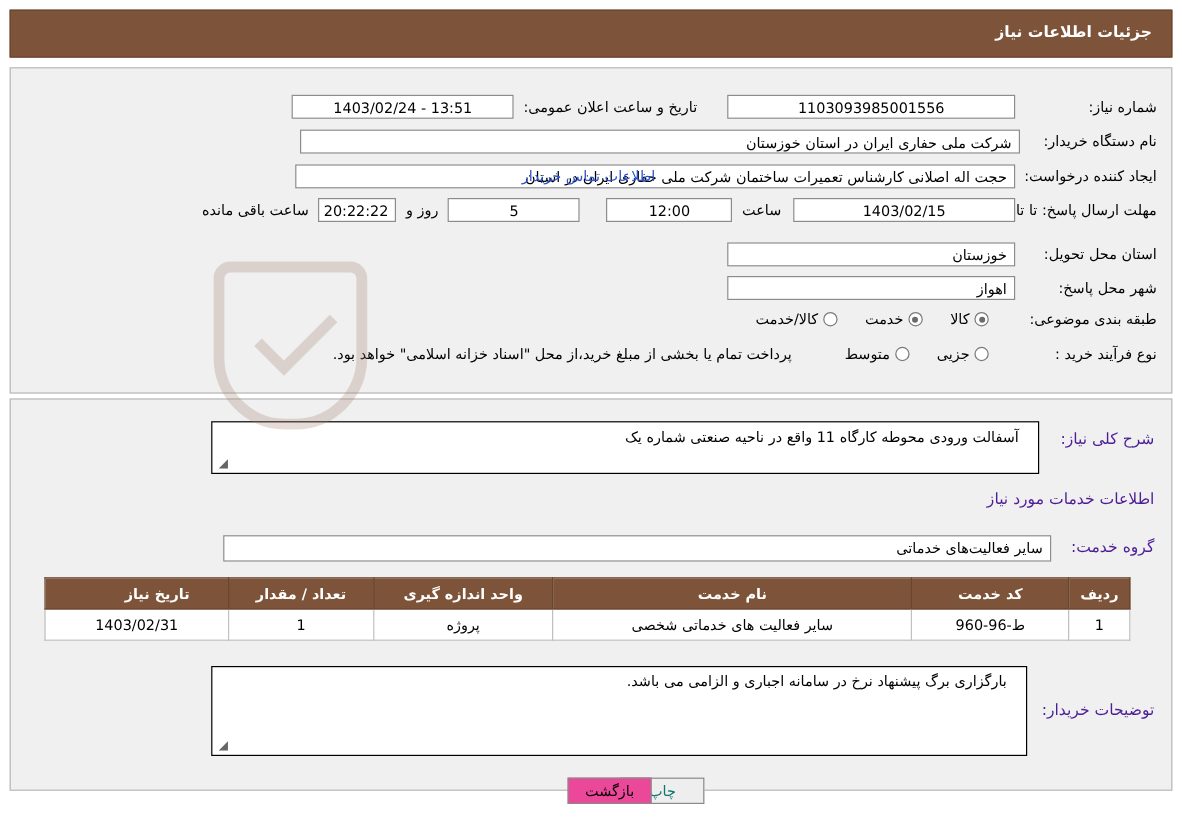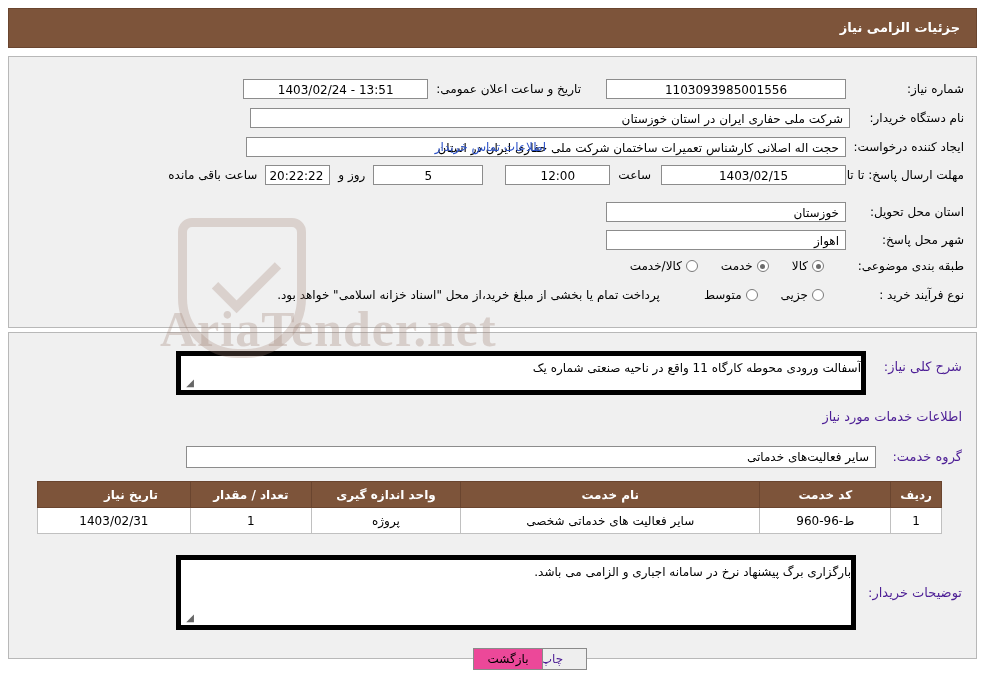--- a/index.html
+++ b/index.html
@@ -167,25 +167,25 @@
     align-items: center;
     gap: 4px;
     margin-left: 18px;
   }
   .radio-item span.rlabel {
     font-size: 12px;
   }
   
   .tbox {
     position: absolute;
-    border: 5px solid #000000;
-    background: #ffffff;
-    box-sizing: border-box;
-    font-size: 12px;
-    padding: 5px 0;
+    border: 1px solid #000000;
+    background: #ffffff;
+    box-sizing: border-box;
+    font-size: 12px;
+    padding: 5px 16px;
     text-align: right;
     color: #000;
     overflow: hidden;
   }
   .resize-grip {
     position: absolute;
     left: 3px;
     bottom: 2px;
     width: 10px;
     height: 10px;
@@ -231,35 +231,35 @@
     line-height: 20px;
     box-sizing: border-box;
     border: 1px solid #8a8a8a;
     font-size: 12px;
     text-align: center;
     cursor: pointer;
     font-family: "DejaVu Sans", "Liberation Sans", sans-serif;
   }
   .btn-print {
     background: #eeeeee;
-    color: #4c1d95;
+    color: #0f766e;
   }
   .btn-back {
     background: #ec4899;
     color: #000;
     margin-left: 48px;
   }
 </style>
 </head>
 <body>
 
 <div class="page">
 
   <div class="header-bar">
-    <div class="header-title">جزئیات الزامی نیاز</div>
+    <div class="header-title">جزئیات اطلاعات نیاز</div>
   </div>
 
   <div class="panel" id="panel-top">
 
     <div class="frow" style="top:22px; right:12px;">
       <div class="flabel" style="width:110px; text-align:right;">شماره نیاز:</div>
       <div class="fbox" style="width:240px; margin-right:8px;">1103093985001556</div>
     </div>
     <div class="frow" style="top:22px; right:395px;">
       <div class="flabel">تاریخ و ساعت اعلان عمومی:</div>
@@ -377,16 +377,15 @@
       <span>بارگزاری برگ پیشنهاد نرخ در سامانه اجباری و الزامی می باشد.</span>
       <span class="resize-grip">◢</span>
     </div>
   </div>
 
   <div class="btn btn-print" style="top:648px; left:517px; width:70px;">چاپ</div>
   <div class="btn btn-back" style="top:648px; left:425px; width:70px;">بازگشت</div>
 
   <div class="watermark">
     <div class="wm-shield"></div>
-    <div class="wm-text">AriaTender.net</div>
   </div>
 
 </div>
 
 </body></html>

